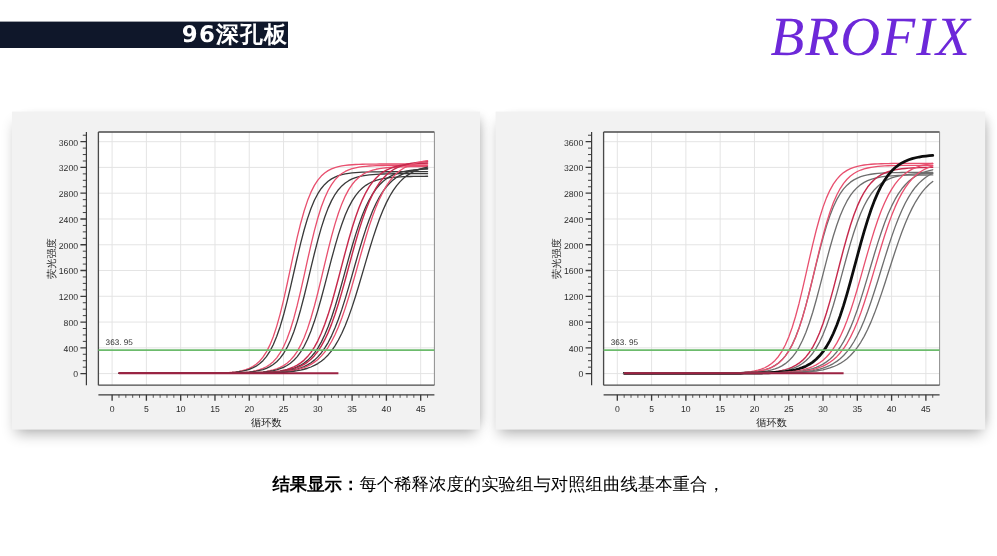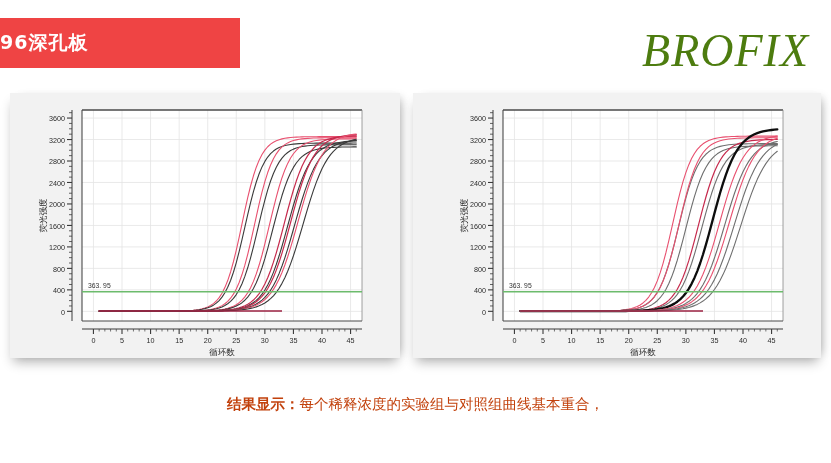--- a/index.html
+++ b/index.html
@@ -7,50 +7,50 @@
     width:831px;height:463px;
     background:#ffffff;
     font-family:"Liberation Sans", sans-serif;
     position:relative;
     overflow:hidden;
   }
   #stage{position:absolute;left:0;top:0;width:831px;height:463px;}
 
   
   .title-banner{
-    position:absolute;left:0;top:18px;width:240px;height:50px;
-    background:#ef4444;
-    display:flex;align-items:center;justify-content:flex-start;
+    position:absolute;left:0;top:18px;width:240px;height:22px;
+    background:#0f172a;
+    display:flex;align-items:center;justify-content:flex-end;
   }
   .title-banner .t{
     color:#ffffff;font-size:19px;font-weight:bold;letter-spacing:1px;
     font-family:"DejaVu Sans","Liberation Sans",sans-serif;
   }
   .logo{
-    position:absolute;right:22px;top:28px;
+    position:absolute;right:22px;top:8px;
     font-family:"Liberation Serif","DejaVu Serif",serif;
-    font-style:italic;font-size:46px;color:#4d7c0f;
+    font-style:italic;font-size:46px;color:#6d28d9;
     letter-spacing:1px;line-height:1;
   }
 
   
   .panel{
     position:absolute;top:93px;height:265px;
     background:#f2f2f2;
     box-shadow:0 7px 11px -3px rgba(0,0,0,0.30), 6px 0 9px -5px rgba(0,0,0,0.22);
   }
   .panel.left{left:10px;width:390px;}
   .panel.right{left:413px;width:408px;}
   .plotwrap{position:absolute;left:0;top:0;width:100%;height:100%;}
   .plotwrap svg{display:block;}
 
   
   .caption{
     position:absolute;left:0;top:392px;width:831px;
-    text-align:center;color:#c2410c;
+    text-align:center;color:#000000;
     font-family:"DejaVu Sans","Liberation Sans",sans-serif;
   }
   .caption .line{font-size:14.5px;line-height:25px;}
   .caption .lead{font-weight:bold;}
 </style>
 </head>
 <body>
 
 <div id="stage">
 

